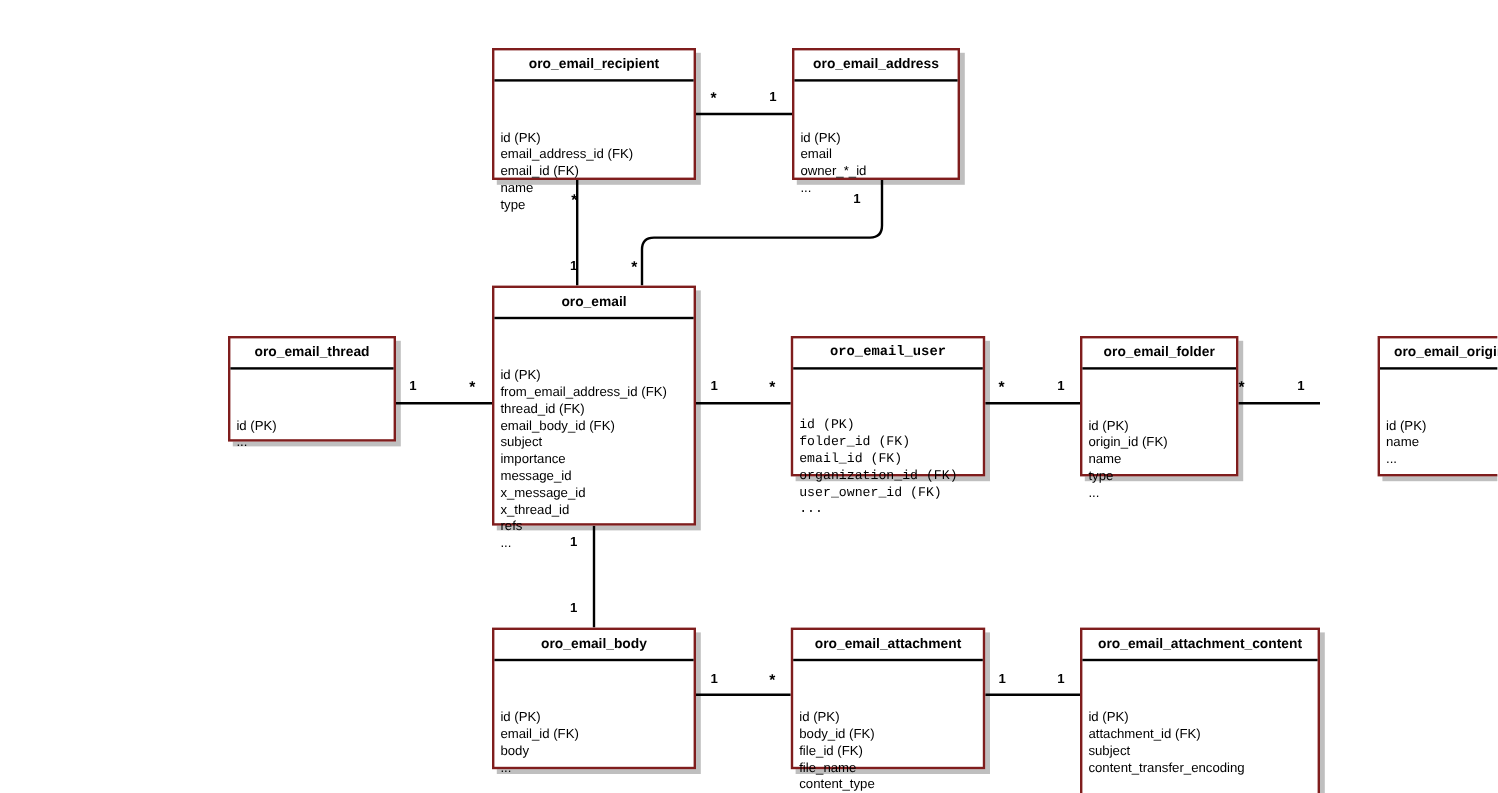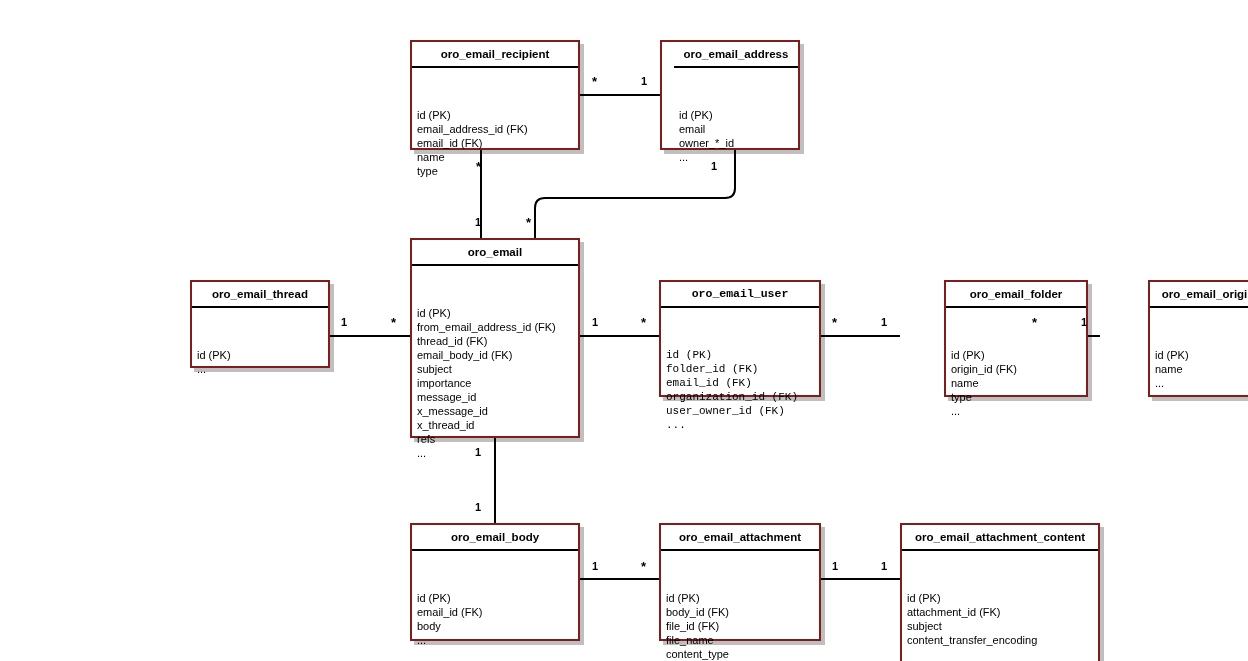--- a/index.html
+++ b/index.html
@@ -90,21 +90,21 @@
 <div class="entity" style="left: 410px; top: 40px; width: 170px; height: 110px;">
       <div class="entity-title">oro_email_recipient</div>
       <div class="entity-attrs">
         <div class="attr">id (PK)</div>
         <div class="attr">email_address_id (FK)</div>
         <div class="attr">email_id (FK)</div>
         <div class="attr">name</div>
         <div class="attr">type</div>
       </div>
     </div>
-    <div class="entity" style="left: 660px; top: 40px; width: 140px; height: 110px; padding-left: 12px;">
+    <div class="entity" style="left: 660px; top: 40px; width: 140px; height: 110px;">
       <div class="entity-title">oro_email_address</div>
       <div class="entity-attrs">
         <div class="attr">id (PK)</div>
         <div class="attr">email</div>
         <div class="attr">owner_*_id</div>
         <div class="attr">...</div>
       </div>
     </div>
     <div class="entity" style="left: 410px; top: 238px; width: 170px; height: 200px;">
       <div class="entity-title">oro_email</div>
@@ -133,21 +133,21 @@
       <div class="entity-title">oro_email_user</div>
       <div class="entity-attrs">
         <div class="attr">id (PK)</div>
         <div class="attr">folder_id (FK)</div>
         <div class="attr">email_id (FK)</div>
         <div class="attr">organization_id (FK)</div>
         <div class="attr">user_owner_id (FK)</div>
         <div class="attr">...</div>
       </div>
     </div>
-    <div class="entity" style="left: 944px; top: 280px; width: 144px; height: 117px;">
+    <div class="entity" style="left: 900px; top: 280px; width: 132px; height: 117px;">
       <div class="entity-title">oro_email_folder</div>
       <div class="entity-attrs">
         <div class="attr">id (PK)</div>
         <div class="attr">origin_id (FK)</div>
         <div class="attr">name</div>
         <div class="attr">type</div>
         <div class="attr">...</div>
       </div>
     </div>
     <div class="entity" style="left: 1148px; top: 280px; width: 120px; height: 117px;">

